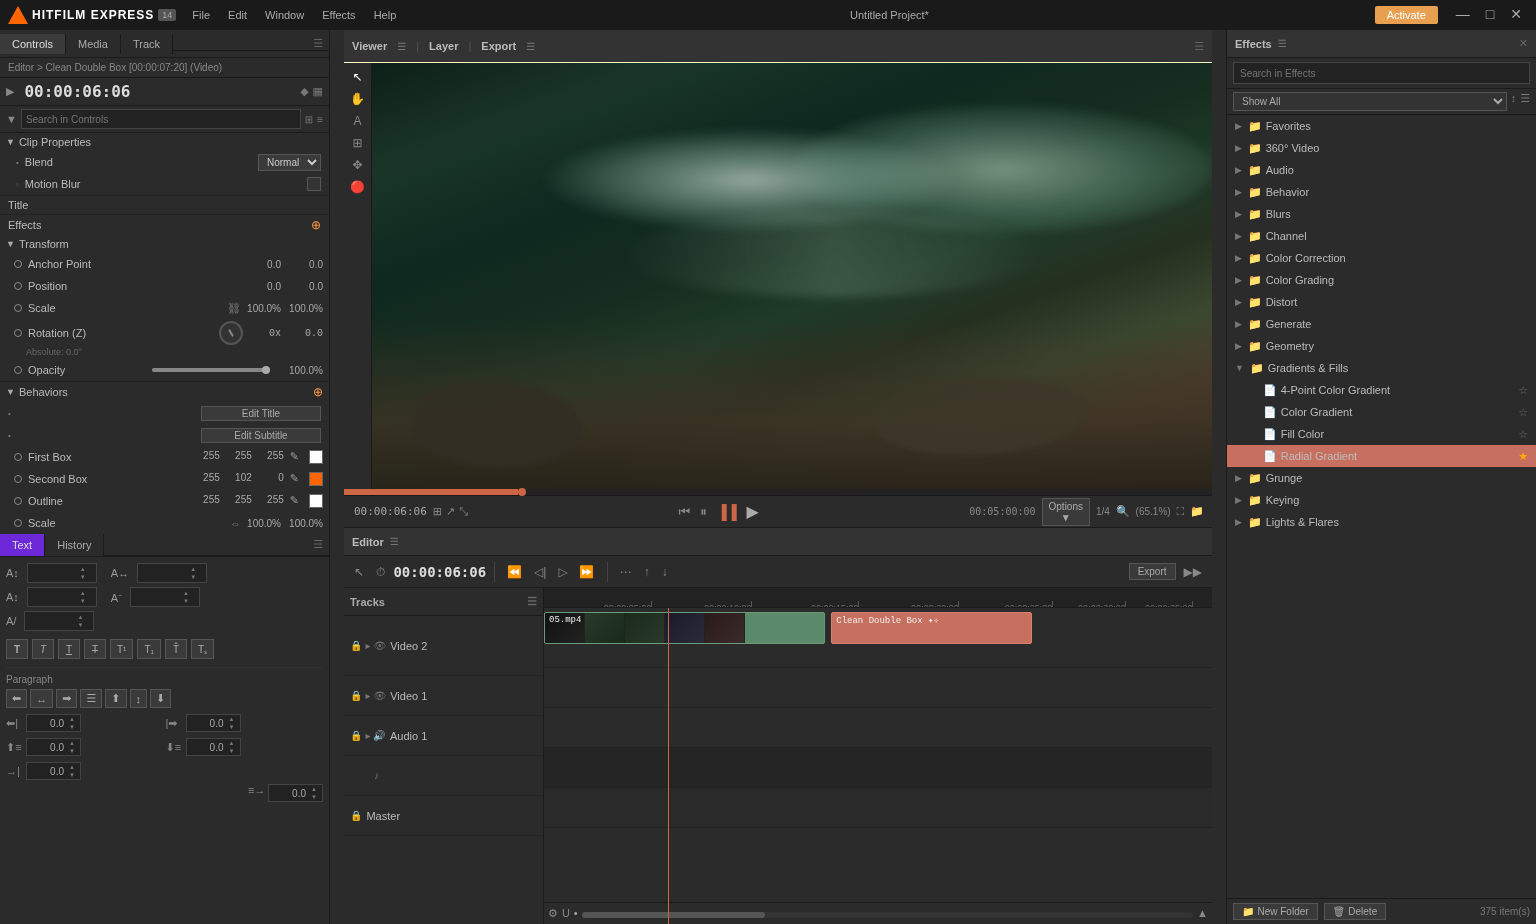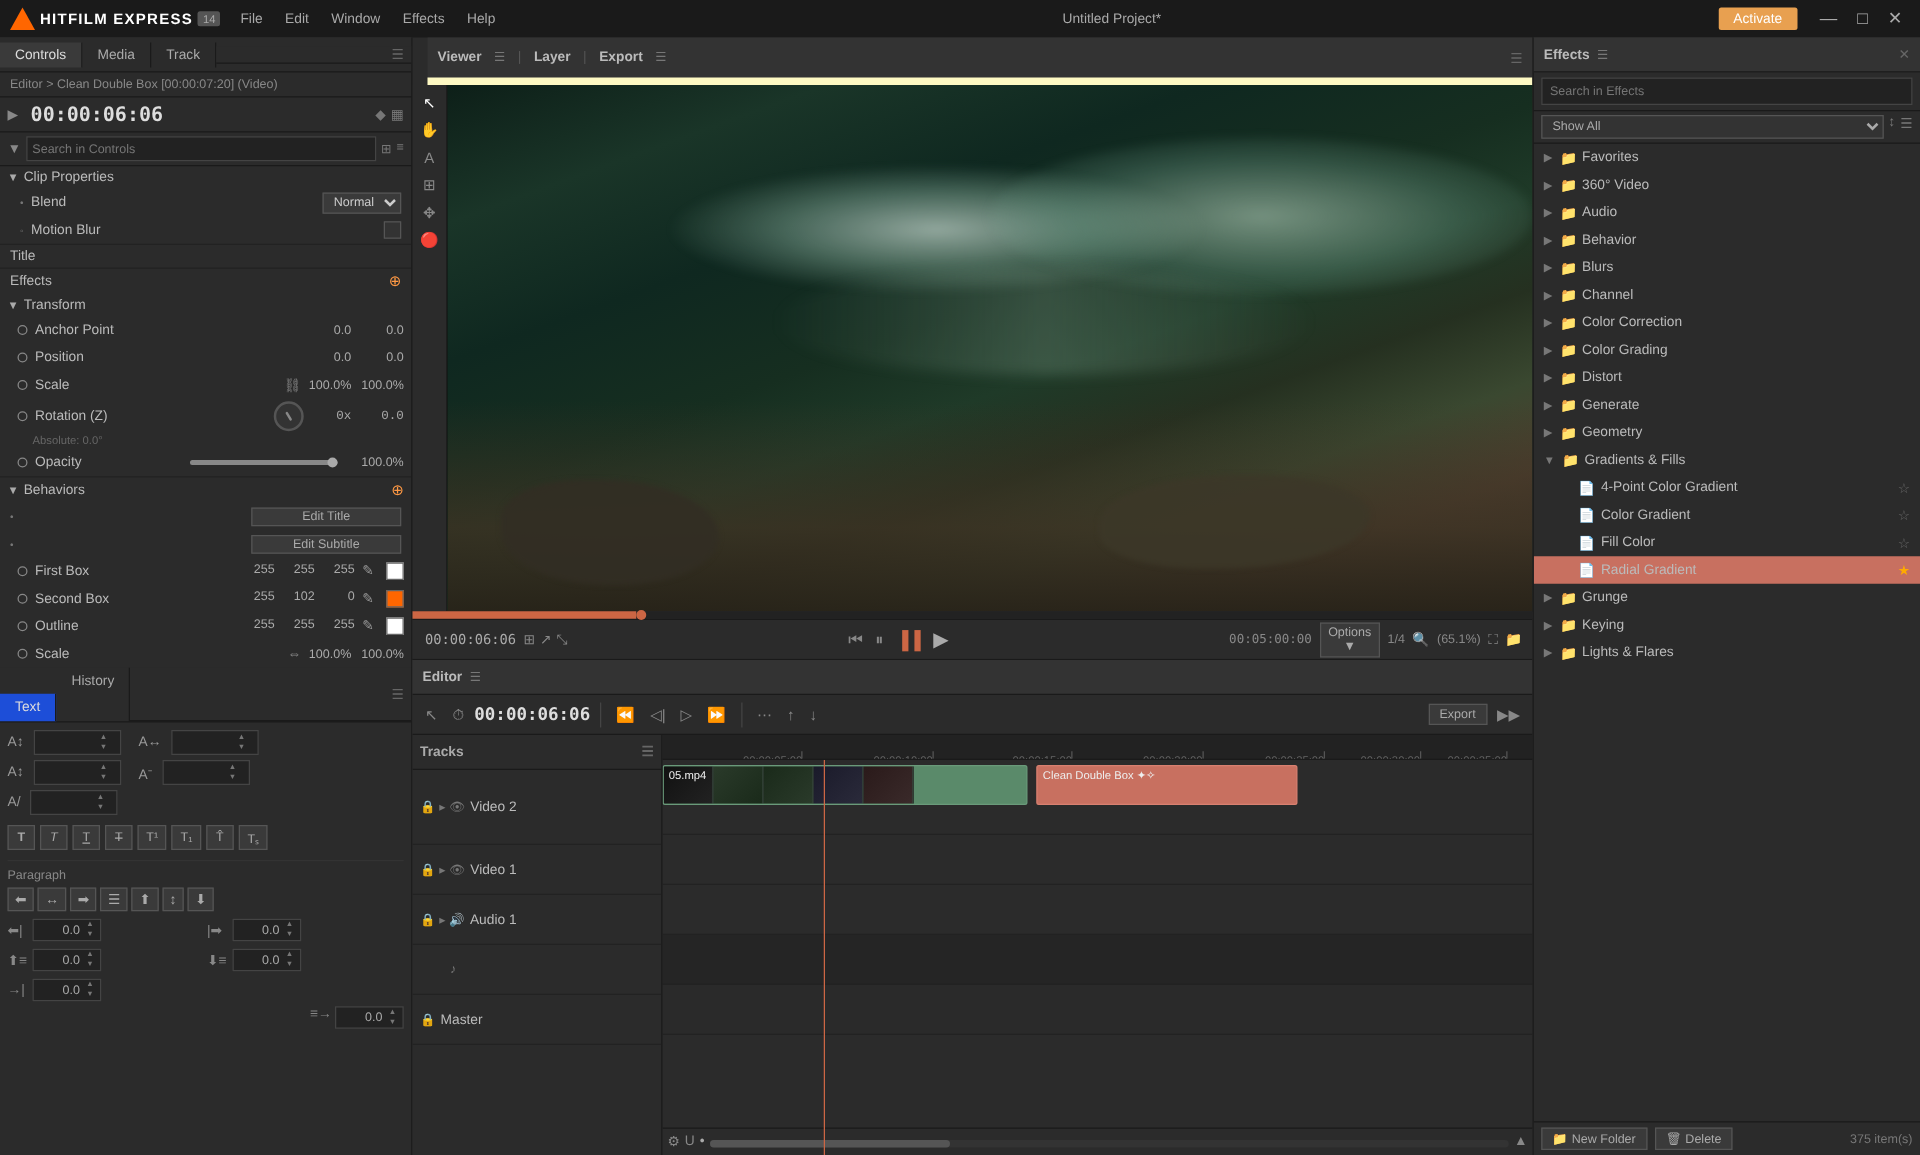--- a/index.html
+++ b/index.html
@@ -14,21 +14,21 @@
     #logo-badge { background: #555; color: #aaa; font-size: 9px; padding: 1px 4px; border-radius: 2px; }
     #titlebar-menu { display: flex; gap: 2px; }
     #titlebar-menu span { color: #aaa; padding: 2px 8px; cursor: pointer; font-size: 11px; }
     #titlebar-title { color: #aaa; font-size: 11px; }
     #titlebar-right { display: flex; gap: 12px; }
     #activate-btn { background: #e8a050; color: #fff; border: none; padding: 3px 12px; font-size: 11px; cursor: pointer; border-radius: 2px; }
     #win-controls { display: flex; gap: 4px; }
     #win-controls span { color: #aaa; font-size: 14px; cursor: pointer; padding: 0 6px; }
 
     
-    #main { display: flex; height: calc(924px - 30px); }
+    #main { display: flex; height: calc(924px - 30px); gap: 14px; }
 
     
     #left-panel { width: 330px; display: flex; flex-direction: column; background: #2b2b2b; border-right: 1px solid #1a1a1a; }
     .panel-header-icon { color: #777; font-size: 10px; cursor: pointer; }
 
     
     .tab-row { display: flex; align-items: center; background: #2b2b2b; height: 28px; border-bottom: 1px solid #1a1a1a; }
     .tab-item { padding: 4px 12px; color: #aaa; font-size: 11px; cursor: pointer; border-right: 1px solid #1a1a1a; }
     .tab-item.active { background: #3a3a3a; color: #ddd; }
 
@@ -92,21 +92,21 @@
     
     .color-row { display: flex; align-items: center; padding: 2px 6px 2px 14px; height: 22px; }
     .color-swatch { width: 14px; height: 14px; border: 1px solid #666; margin-left: 4px; }
     .color-vals { display: flex; gap: 6px; margin-left: auto; }
     .color-val { color: #aaa; font-size: 10px; width: 26px; text-align: right; }
 
     
     #bottom-left-panel { flex: 1; overflow: hidden; }
     .text-history-tabs { display: flex; background: #2b2b2b; border-bottom: 1px solid #1a1a1a; }
     .th-tab { padding: 5px 12px; color: #aaa; font-size: 11px; cursor: pointer; border-right: 1px solid #1a1a1a; }
-    .th-tab.active { background: #1d4ed8; color: #ddd; margin-top: 21px; }
+    .th-tab.active { background: #6d28d9; color: #ddd; }
     .th-content { padding: 6px; }
 
     
     .text-rows { display: flex; flex-direction: column; gap: 4px; }
     .text-row { display: flex; align-items: center; gap: 6px; }
     .text-spinbox { display: flex; align-items: center; background: #222; border: 1px solid #444; width: 70px; height: 20px; }
     .text-spinbox input { background: transparent; border: none; color: #aaa; font-size: 10px; width: 50px; text-align: right; outline: none; padding: 0 4px; }
     .text-spinbox-arrows { display: flex; flex-direction: column; }
     .text-spinbox-arrows span { font-size: 6px; color: #777; cursor: pointer; line-height: 1; padding: 1px 2px; }
     .text-icon { color: #999; font-size: 11px; margin-right: 2px; }
@@ -122,21 +122,21 @@
     .spacing-row { display: flex; align-items: center; gap: 4px; padding: 2px 0; }
     .spacing-icon { color: #888; font-size: 11px; width: 16px; }
     .spacing-spinbox { display: flex; align-items: center; background: #222; border: 1px solid #444; width: 55px; height: 18px; }
     .spacing-spinbox input { background: transparent; border: none; color: #aaa; font-size: 10px; width: 40px; text-align: right; outline: none; padding: 0 3px; }
 
     
     #center-panel { flex: 1; display: flex; flex-direction: column; min-width: 0; }
 
     
     #viewer-panel { height: 498px; display: flex; flex-direction: column; border-bottom: 1px solid #1a1a1a; }
-    .viewer-header { display: flex; align-items: center; background: #333; height: 28px; padding: 16px 8px; gap: 10px; border-bottom: 6px solid #fef9c3; flex-shrink: 0; margin-left: 12px; }
+    .viewer-header { display: flex; align-items: center; background: #333; height: 28px; padding: 16px 8px; gap: 10px; border-bottom: 1px solid #fef9c3; flex-shrink: 0; }
     .viewer-tab { color: #bbb; font-size: 11px; font-weight: bold; cursor: pointer; }
     .viewer-tab-sep { color: #555; }
     .viewer-content { flex: 1; background: #000; position: relative; overflow: hidden; }
     .video-placeholder { width: 100%; height: 100%; background: linear-gradient(135deg, #1a3a2a 0%, #0d2a1a 20%, #2a4a2a 35%, #1a3520 50%, #3a5a3a 65%, #4a6a4a 80%, #2a4a3a 100%); position: relative; }
 
     .viewer-progress { height: 6px; background: #222; position: relative; flex-shrink: 0; }
     .viewer-progress-fill { height: 100%; background: #cc6644; width: 20%; }
     .viewer-progress-thumb { width: 8px; height: 8px; background: #cc6644; border-radius: 50%; position: absolute; left: 20%; top: -1px; }
 
     .viewer-controls { display: flex; align-items: center; background: #2b2b2b; height: 32px; padding: 0 8px; gap: 4px; border-top: 1px solid #1a1a1a; flex-shrink: 0; }
@@ -165,21 +165,21 @@
     .track-icons { display: flex; gap: 3px; align-items: center; }
     .tl-icon { color: #777; font-size: 10px; cursor: pointer; }
     .track-name { color: #bbb; font-size: 11px; }
 
     .timeline-ruler-area { flex: 1; display: flex; flex-direction: column; overflow: hidden; position: relative; }
     .timeline-ruler { height: 20px; background: #222; display: flex; align-items: flex-end; border-bottom: 1px solid #1a1a1a; position: relative; overflow: hidden; }
     .ruler-tick { position: absolute; bottom: 0; display: flex; flex-direction: column; align-items: center; }
     .ruler-tick-line { width: 1px; height: 6px; background: #555; }
     .ruler-tick-label { font-size: 9px; color: #666; position: absolute; top: 2px; transform: translateX(-50%); white-space: nowrap; }
     .timeline-tracks { flex: 1; position: relative; overflow: hidden; }
-    .timeline-track { height: 40px; border-bottom: 1px solid #222; position: relative; }
+    .timeline-track { height: 40px; border-bottom: 1px solid #222; position: relative; font-family: Liberation Mono, monospace; }
     .timeline-track.tall { height: 60px; }
     .playhead { position: absolute; top: 0; bottom: 0; width: 1px; background: #cc6644; z-index: 10; }
 
     
     .clip-block { position: absolute; top: 4px; height: 32px; border-radius: 2px; overflow: hidden; cursor: pointer; }
     .clip-block.video { background: #5a8a6a; border: 1px solid #6a9a7a; }
     .clip-block.effects { background: #c87060; border: 1px solid #d88070; }
     .clip-label { font-size: 9px; color: #eee; padding: 2px 4px; white-space: nowrap; overflow: hidden; position: absolute; top: 0; left: 0; z-index: 2; }
     .clip-thumbnails { position: absolute; top: 0; left: 0; right: 0; bottom: 0; display: flex; overflow: hidden; }
     .clip-thumb { flex-shrink: 0; width: 40px; height: 100%; background: #333; border-right: 1px solid #222; }

